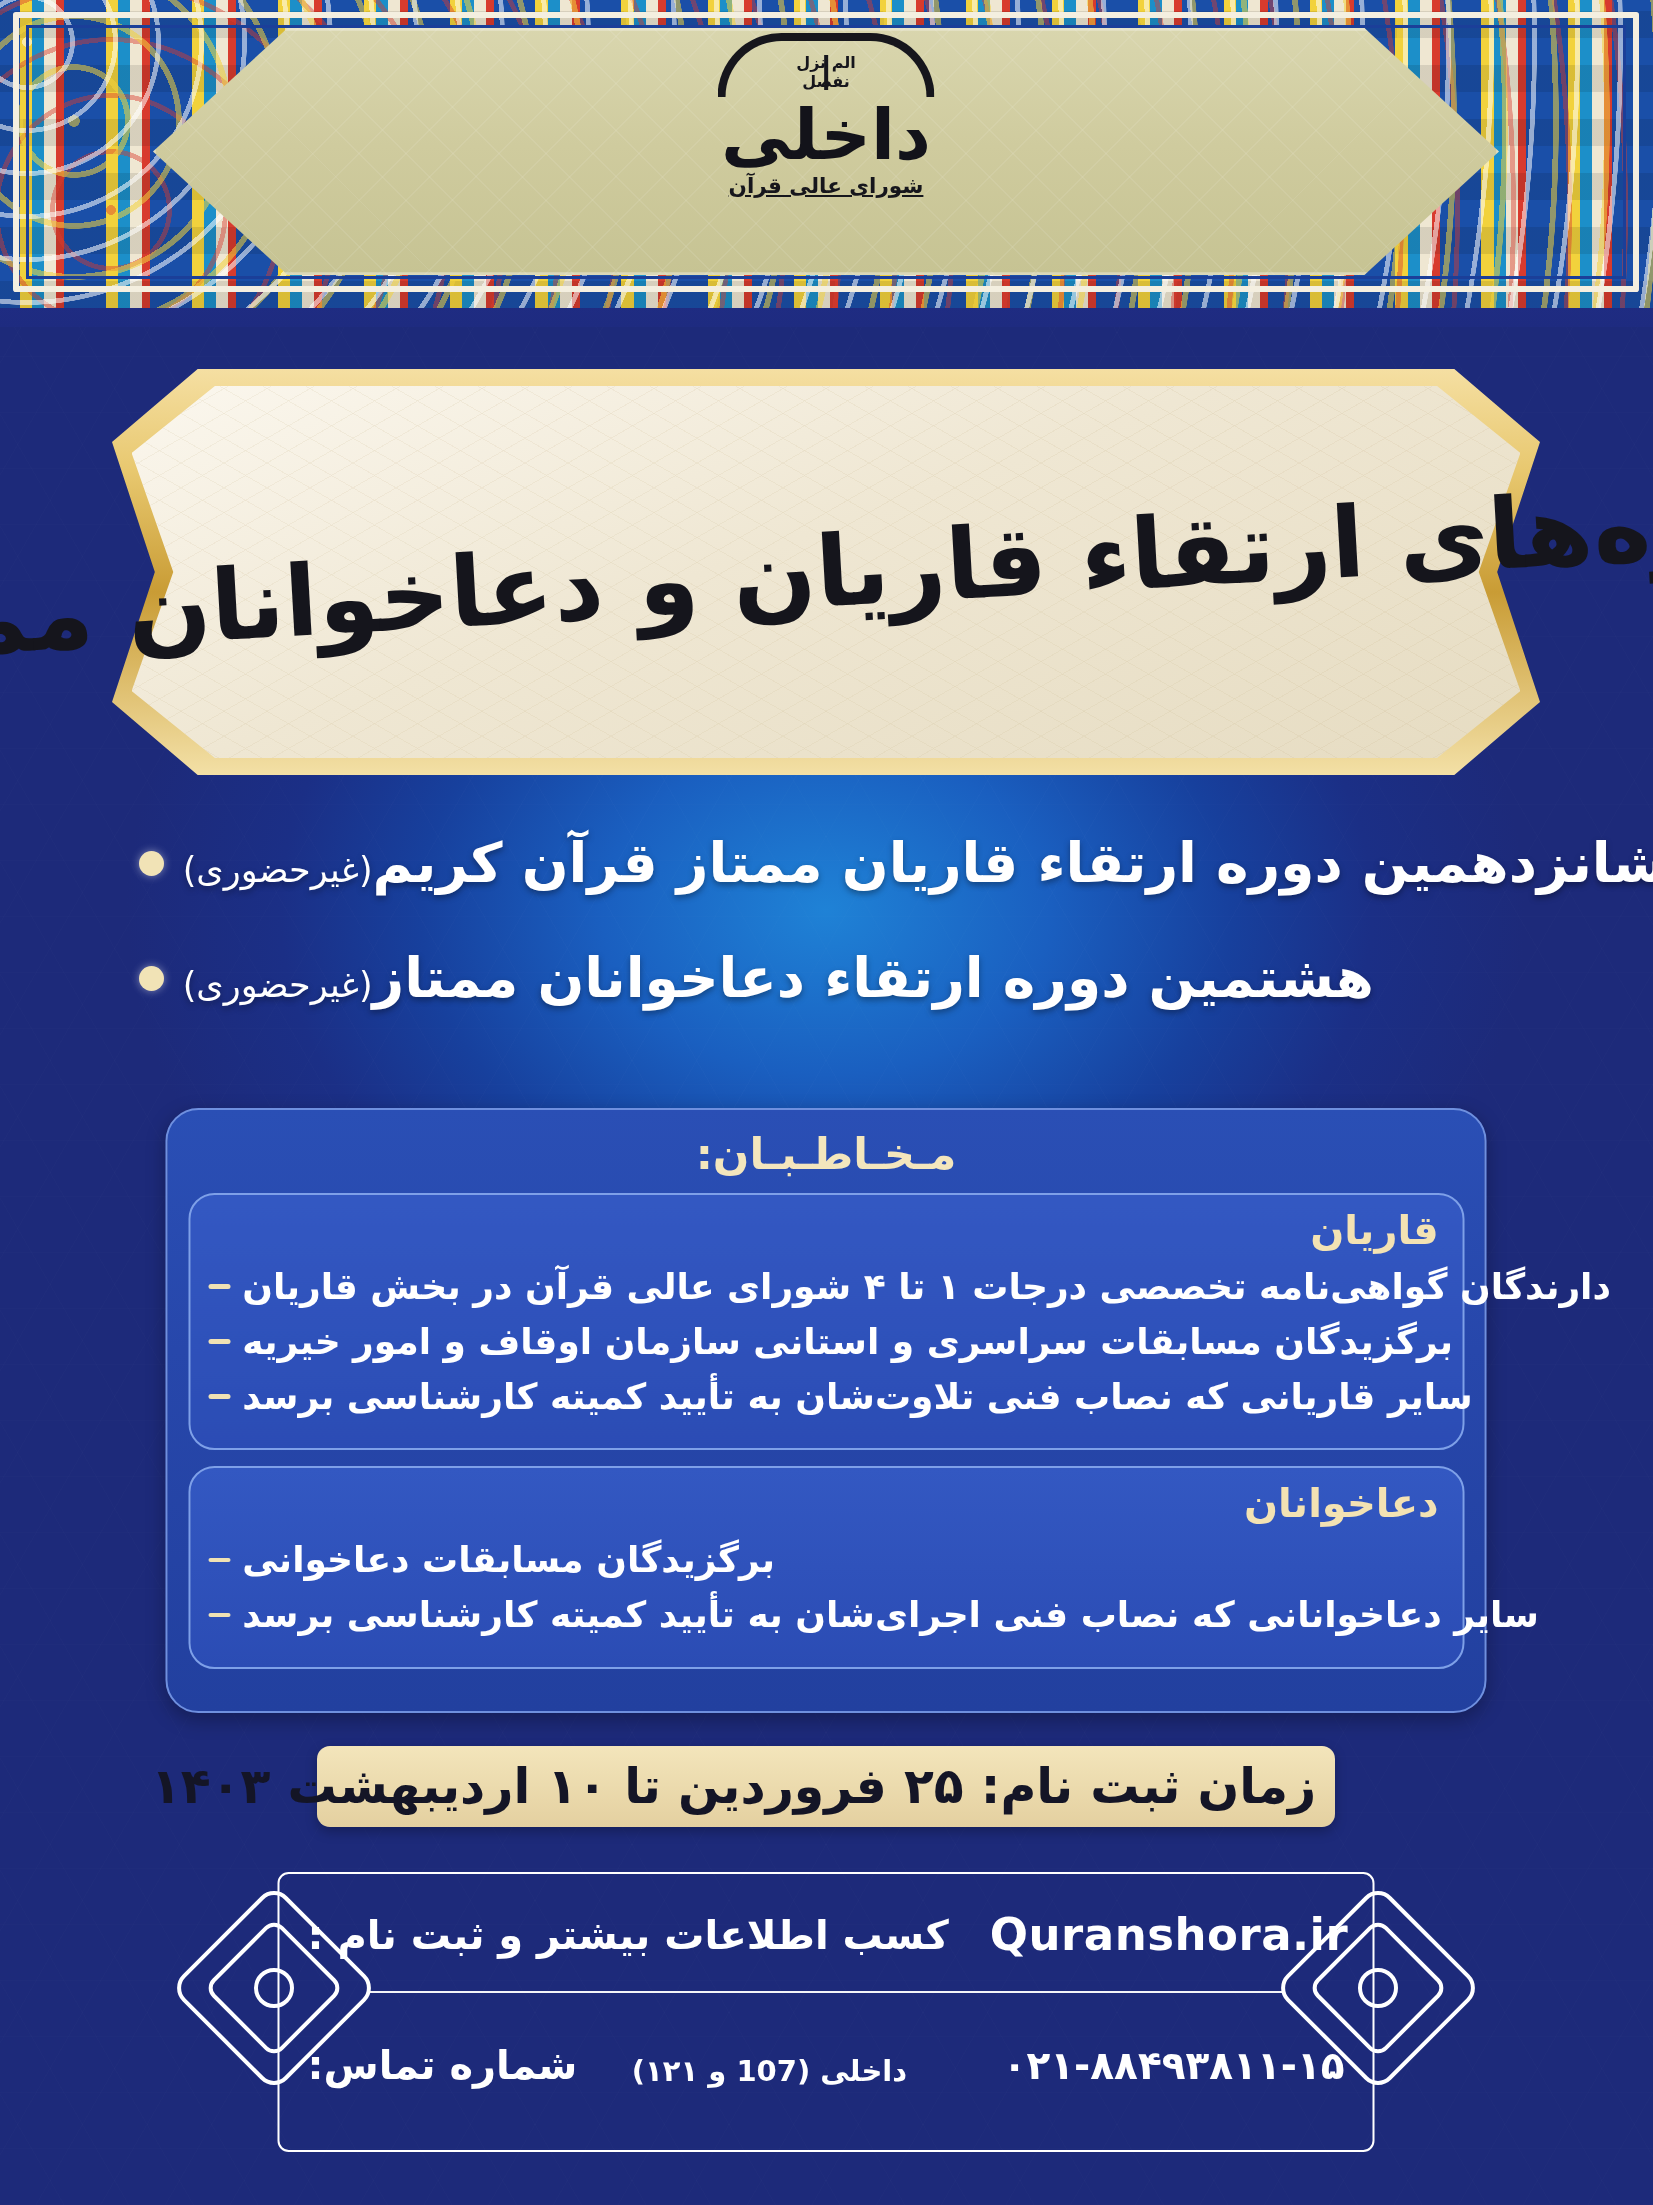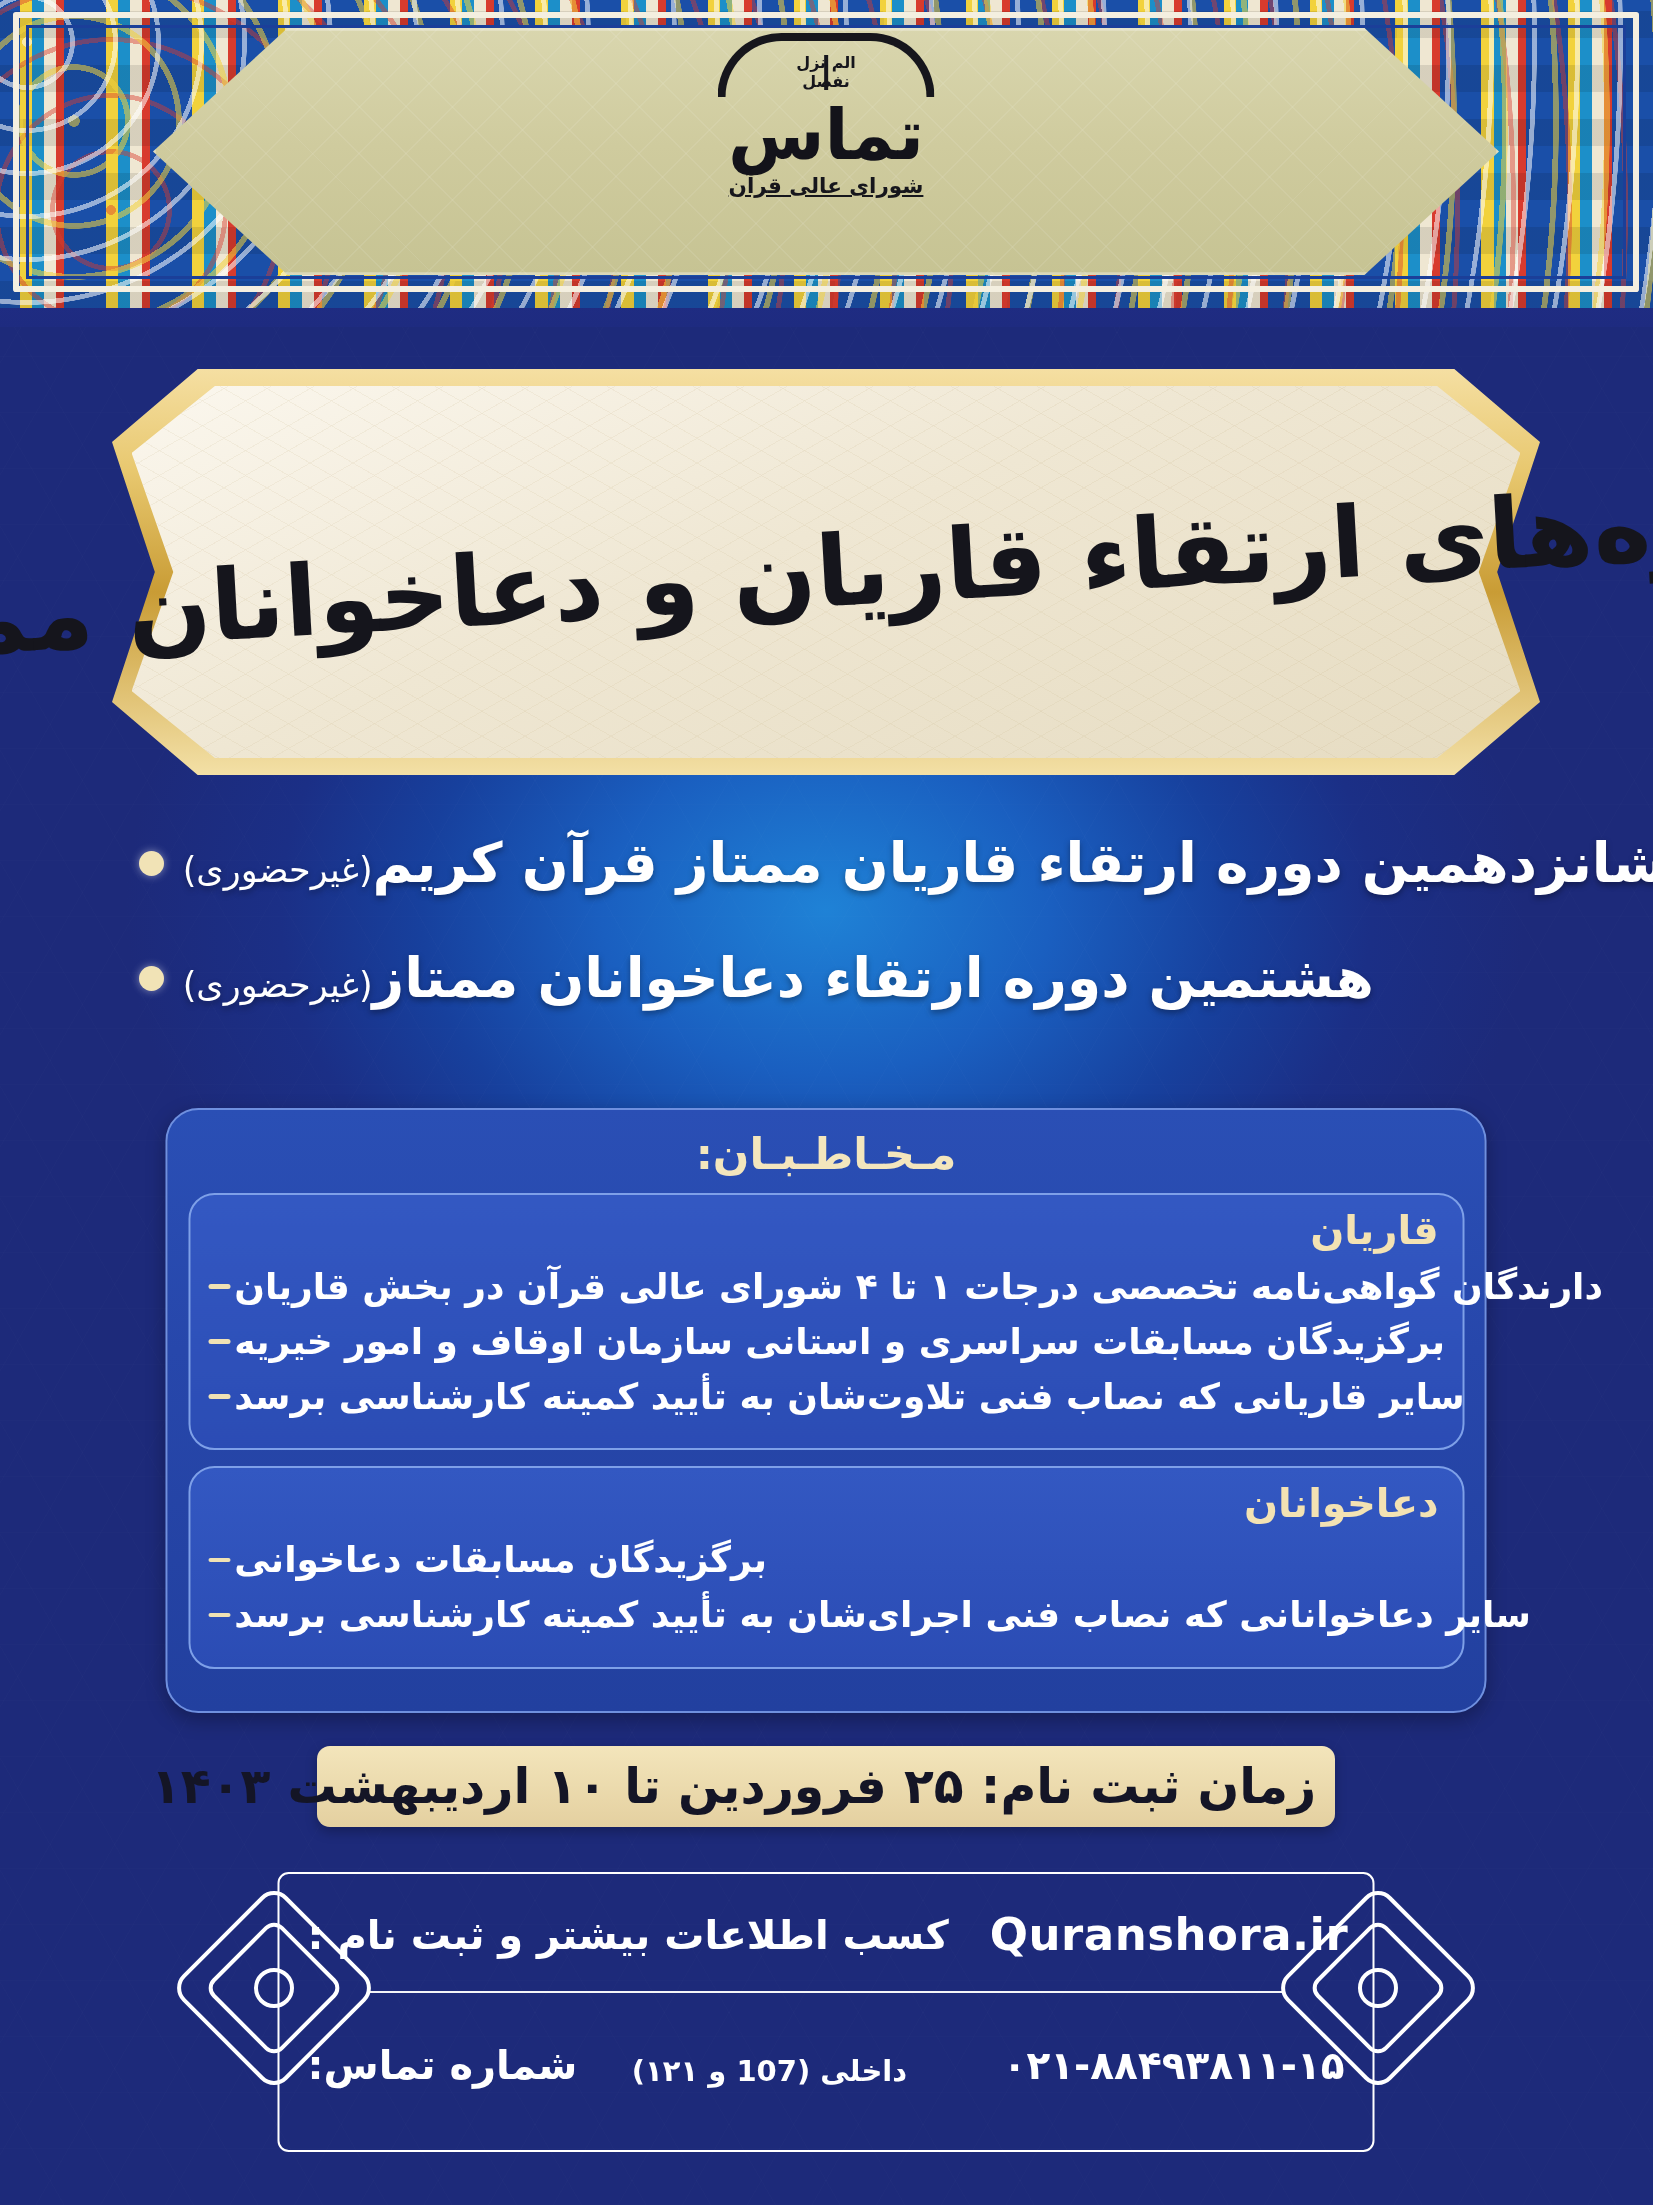--- a/index.html
+++ b/index.html
@@ -272,21 +272,21 @@
     text-align: right;
     font-size: 40px;
     font-weight: 700;
     color: #f3e2b3;
     margin: 0 4.7px 12px 0;
   }
   .item {
     display: flex;
     flex-direction: row-reverse;
     align-items: center;
-    gap: 4px;
+    gap: 12px;
     margin-bottom: 12px;
   }
   .item-dash {
     flex: 0 0 auto;
     width: 21.5px; height: 4.7px;
     background: #f0e2b4;
     border-radius: 2.8px;
   }
   .item-text {
     color: #ffffff;
@@ -398,21 +398,21 @@
 
   <div class="topband">
     <div class="tiles"></div>
     <div class="tiles-frame"></div>
     <div class="tiles-frame-inner"></div>
     <div class="cartouche"></div>
     <div class="logo-wrap">
       <div class="logo-arch">
         <div class="logo-arch-text">الم نزل نفصل</div>
       </div>
-      <div class="logo-mark">تماس</div>
+      <div class="logo-mark">داخلی</div>
       <div class="logo-caption">شورای عالی قرآن</div>
     </div>
   </div>
 
   <div class="plaque">
     <div class="plaque-outer"></div>
     <div class="plaque-inner"></div>
     <div class="plaque-title">دوره‌های ارتقاء قاریان و دعاخوانان ممتاز</div>
   </div>
 

